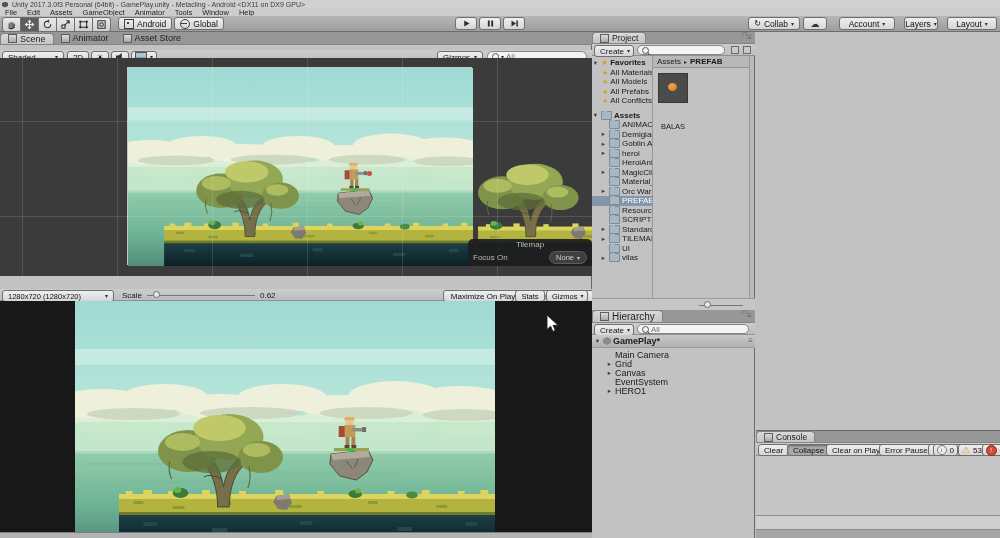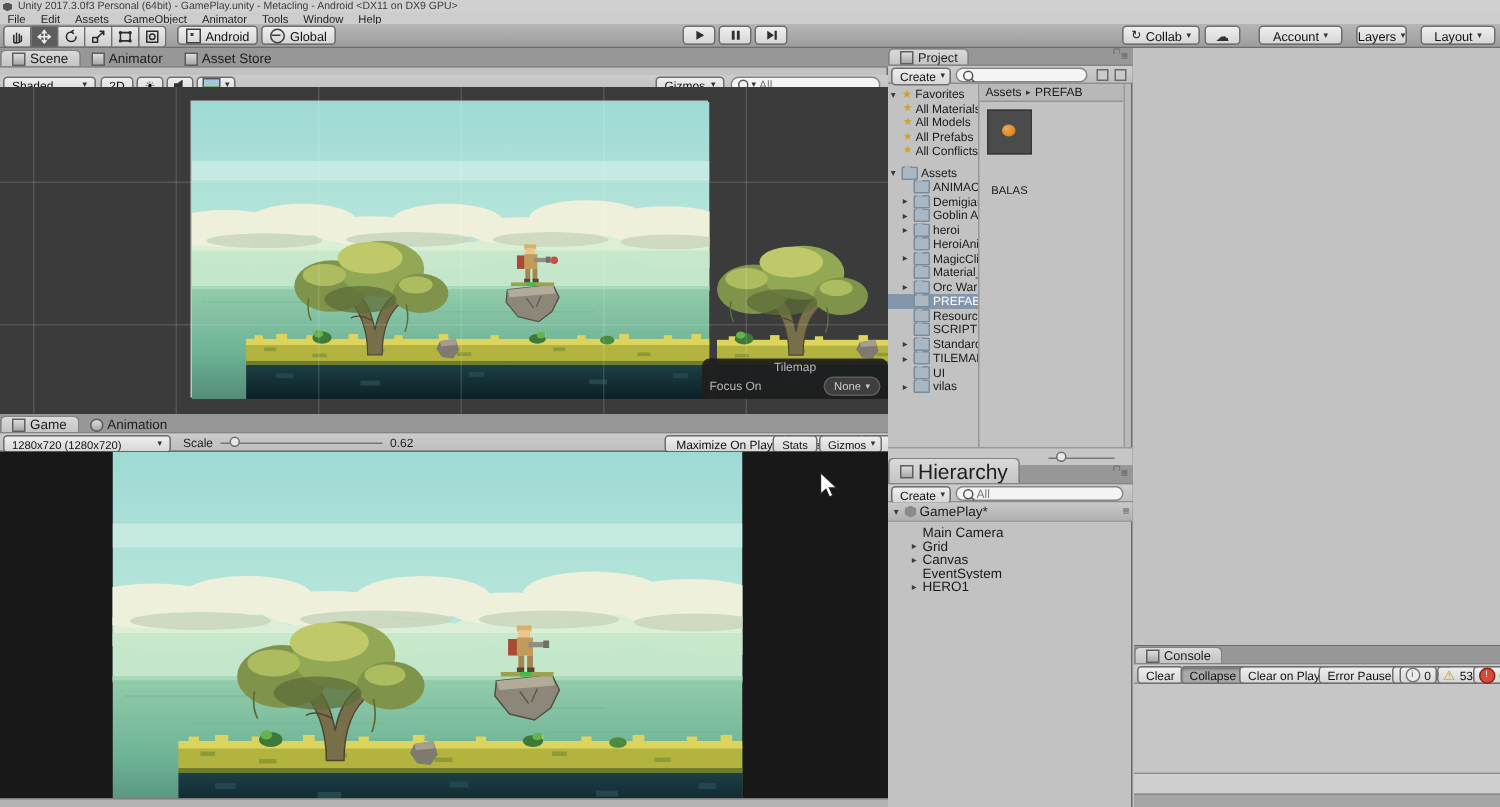--- a/index.html
+++ b/index.html
@@ -18,21 +18,21 @@
   .toolbtn.selected{background:#5d5d5d}
   .toolbtn svg{stroke:#2c2c2c;fill:none;stroke-width:1.1;stroke-linecap:round;stroke-linejoin:round}
   .toolbtn.selected svg{stroke:#ececec}
   .btn{display:inline-flex;align-items:center;justify-content:center;gap:3px;height:13px;padding:0 5px;
        background:linear-gradient(#efefef,#d6d6d6);border:1px solid #6f6f6f;border-radius:3px;
        font-size:8.5px;color:#111;box-sizing:border-box;white-space:nowrap}
   .btn.small{height:12px;font-size:8px}
   .btn.pressed{background:#a9a9a9;box-shadow:inset 0 1px 2px rgba(0,0,0,.4)}
   .caret{font-size:6px;line-height:1;color:#333}
   
-  .tabbar{background:#979797;border-bottom:1px solid #858585;display:flex;align-items:flex-end}
+  .tabbar{background:#979797;border-bottom:1px solid #858585;display:flex;align-items:center}
   .tab{display:flex;align-items:center;gap:3px;padding:0 7px;font-size:9px;color:#1e1e1e;white-space:nowrap}
   .tab.active{background:linear-gradient(#dadada,#c4c4c4);border-radius:4px 4px 0 0;
               border:1px solid #828282;border-bottom:none}
   .ti{width:7px;height:7px;flex:none;border:1px solid #5e5e5e;background:linear-gradient(#dcdcdc,#a8a8a8)}
   .ti.round{border-radius:50%}
   .ptools{background:linear-gradient(#cccccc,#bebebe);border-bottom:1px solid #8f8f8f}
   .search{background:#f4f4f4;border:1px solid #868686;border-radius:8px;display:flex;align-items:center;
           gap:2px;padding:0 4px;height:11px;box-sizing:border-box}
   .search input{border:none;background:transparent;outline:none;font-size:8px;width:100%;padding:0;color:#444}
   .mag{width:5px;height:5px;border:1px solid #555;border-radius:50%;position:relative;flex:none}
@@ -74,21 +74,21 @@
                 background:radial-gradient(circle at 35% 35%,#f0a84e,#d07818)}
   .cicon-info{width:8px;height:8px;border-radius:50%;background:#ececec;border:1px solid #777;color:#555;
               font-size:6px;display:inline-flex;align-items:center;justify-content:center;flex:none}
   .cicon-info::after{content:"i"}
   .cicon-warn{color:#c99a10;font-size:9px;line-height:1;flex:none}
   .cicon-err{width:9px;height:9px;border-radius:50%;background:#d44b3c;border:1px solid #8f2318;color:#fff;
              font-size:6px;display:inline-flex;align-items:center;justify-content:center;flex:none}
   .cicon-err::after{content:"!"}
   .slidertrack{height:1px;background:#777}
   .sliderknob{width:7px;height:7px;border-radius:50%;background:#e8e8e8;border:1px solid #6f6f6f}
-  .bold{font-weight:normal}
+  .bold{font-weight:bold}
 </style>
 </head>
 <body>
 
 <svg width="0" height="0" style="position:absolute">
   <defs>
     <linearGradient id="skyg" x1="0" y1="0" x2="0" y2="1">
       <stop offset="0" stop-color="#9edad4"></stop>
         <stop offset="0.55" stop-color="#b2e3d9"></stop>
         <stop offset="1" stop-color="#c2e9d8"></stop>
@@ -398,30 +398,20 @@
         <span class="tm-drop">
           <span>None</span>
             <span class="caret" style="color:#ccc">▾</span>
           </span>
       </div>
     </div>
   </div>
 </div>
 
 <div class="abs" style="left:0;top:276px;width:592px;height:262px;border-right:1px solid #6a6a6a">
-  <div class="abs tabbar" style="left:0;top:0;width:592px;height:13px">
-    <span class="tab active">
-      <span class="ti"></span>
-      <span>Game</span>
-      </span>
-    <span class="tab">
-      <span class="ti round"></span>
-      <span>Animation</span>
-      </span>
-  </div>
   <div class="abs ptools" style="left:0;top:13px;width:592px;height:12px">
     <span class="btn small abs" style="left:2px;top:1px;width:112px;font-size:7.5px;justify-content:space-between">
       <span>1280x720 (1280x720)</span>
         <span class="caret">▾</span>
       </span>
     <span class="abs" style="left:122px;top:2px;font-size:8px">Scale</span>
     <span class="abs slidertrack" style="left:147px;top:6px;width:108px"></span>
     <span class="abs sliderknob" style="left:153px;top:2px"></span>
     <span class="abs" style="left:260px;top:2px;font-size:8px">0.62</span>
     <span class="btn small abs" style="left:443px;top:1px;width:80px">
@@ -588,21 +578,21 @@
   </div>
   <div class="abs" style="right:0;top:24px;width:5px;height:242px;background:#b9b9b9;border-left:1px solid #9a9a9a"></div>
   <div class="abs" style="left:0;top:266px;width:163px;height:12px;background:#c6c6c6;border-top:1px solid #9a9a9a">
     <span class="abs slidertrack" style="right:12px;top:6px;width:44px"></span>
     <span class="abs sliderknob" style="right:44px;top:2px"></span>
   </div>
 </div>
 
 <div class="abs" style="left:592px;top:310px;width:163px;height:228px;border-right:1px solid #6a6a6a;background:#c2c2c2">
   <div class="abs tabbar" style="left:0;top:0;width:163px;height:13px">
-    <span class="tab active" style="font-size:14px">
+    <span class="tab active" style="font-size:10px">
       <span class="ti"></span>
       <span>Hierarchy</span>
       </span>
     <span class="abs" style="right:14px;top:3px"><span class="lock"></span></span>
     <span class="abs panelmenu" style="right:3px;top:2px">≡</span>
   </div>
   <div class="abs ptools" style="left:0;top:13px;width:163px;height:12px">
     <span class="btn small abs" style="left:2px;top:1px;width:40px;justify-content:space-between">
       <span>Create</span>
         <span class="caret">▾</span>

